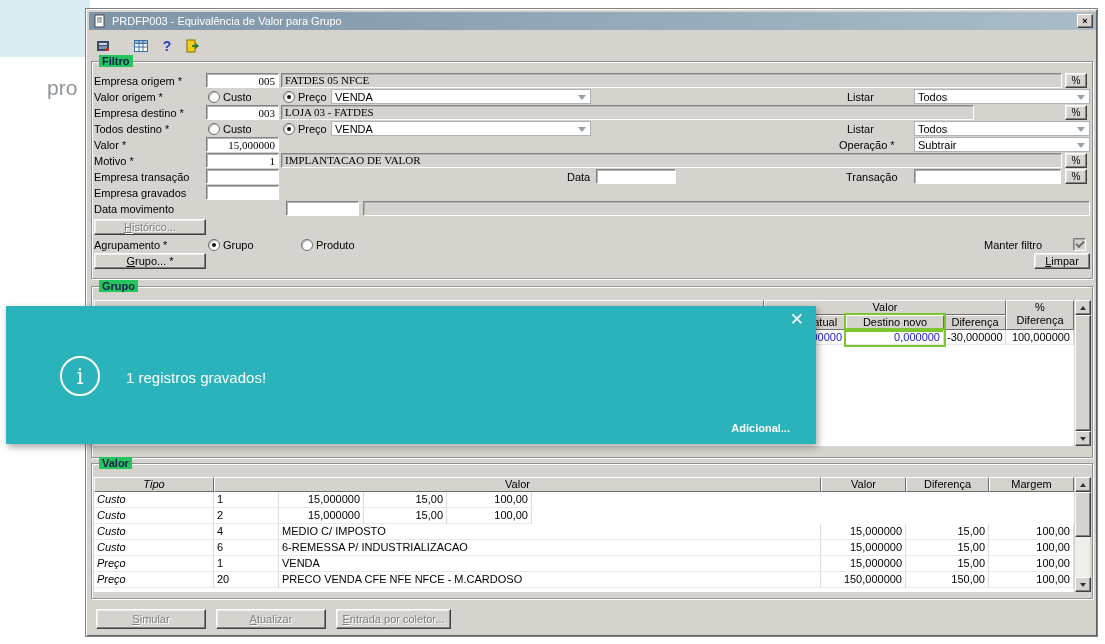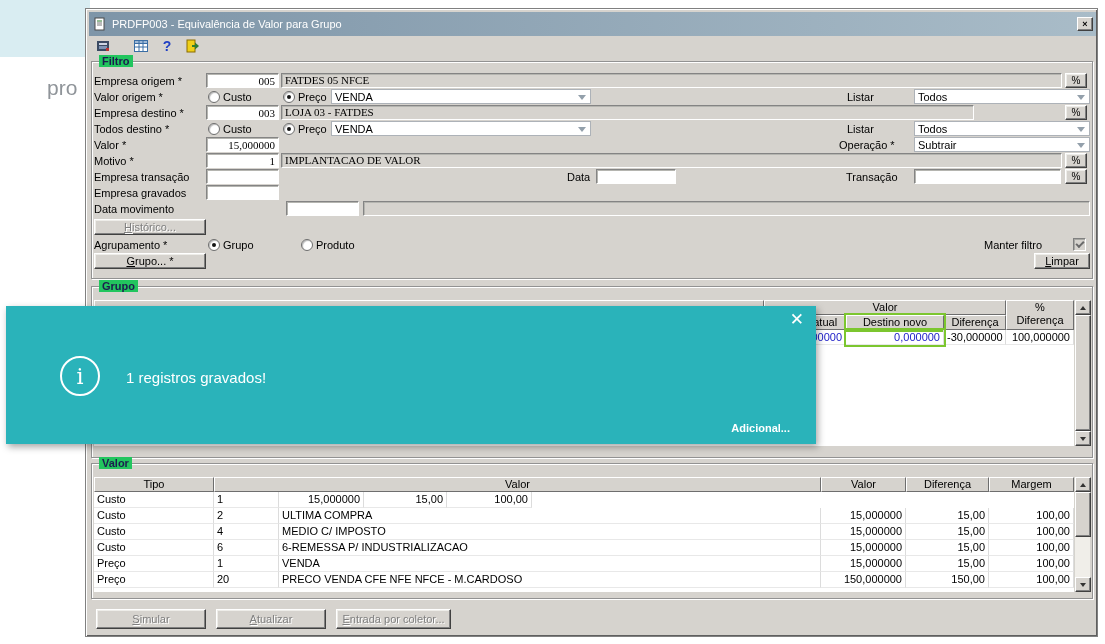--- a/index.html
+++ b/index.html
@@ -15,21 +15,21 @@
   .bg-text { left:47px; top:76px; font-size:21px; color:#8f9499; }
 
   
   .win {
     left:85px; top:8px; width:1013px; height:629px; background:#d6d3ce;
     border:1px solid #808080;
     box-shadow: inset 1px 1px 0 #ffffff, inset -1px -1px 0 #5f5f5f;
     z-index:1;
   }
   .titlebar {
-    left:3px; top:3px; width:1007px; height:24px;
+    left:3px; top:3px; width:1007px; height:18px;
     background:linear-gradient(90deg,#7e95a8,#a9bcc8);
     display:flex; align-items:center; padding:0 3px; color:#fff;
   }
   .title-text { margin-left:5px; font-size:11px; white-space:nowrap; }
   .close-btn {
     margin-left:auto; width:16px; height:14px; background:#d6d3ce;
     border:1px solid; border-color:#fff #404040 #404040 #fff;
     box-shadow: inset -1px -1px 0 #808080;
     color:#000; font-size:9px; font-weight:bold; text-align:center; line-height:12px;
   }
@@ -95,21 +95,21 @@
   .td { font-size:11px; line-height:15px; padding:0 3px; white-space:nowrap; overflow:hidden; }
   .gt { background:#fff; }
   .gt .td { position:absolute; height:15px; border-right:1px solid #dcdcdc; border-bottom:1px solid #e8e8e8; }
   .blue { color:#2121c8; }
   .hl { outline:2px solid #7cc62f; outline-offset:0; z-index:3; }
 
   .vt { background:#fff; }
   .vt-row { display:flex; height:16px; }
   .vt-head { height:15px; }
   .vt .td { border-right:1px solid #dcdcdc; border-bottom:1px solid #e8e8e8; height:16px; line-height:15px; }
-  .w-tipo { width:120px; } .w-code { width:65px; } .w-desc { width:542px; }
+  .w-tipo { width:120px;font-style:italic; } .w-code { width:65px; } .w-desc { width:542px; }
   .w-val { width:85px; } .w-dif { width:83px; } .w-mar { width:85px; } .w-span { width:607px; }
 
   
   .vscroll { position:absolute; width:16px; background:#f0eee9; border-left:1px solid #d5d3cd; }
   .sb-btn {
     position:absolute; left:0; width:16px; height:15px; background:#d6d3ce;
     border:1px solid; border-color:#fff #404040 #404040 #fff; box-shadow: inset -1px -1px 0 #808080;
     display:flex; align-items:center; justify-content:center;
   }
   .sb-thumb {
@@ -314,21 +314,20 @@
     <div class="vt-row">
       <div class="td w-tipo">Custo</div>
       <div class="td w-code">1</div>
       <div class="td w-val num">15,000000</div>
       <div class="td w-dif num">15,00</div>
       <div class="td w-mar num">100,00</div>
     </div>
     <div class="vt-row">
       <div class="td w-tipo">Custo</div>
       <div class="td w-code">2</div>
-      <div class="td w-desc">ULTIMA COMPRA</div>
       <div class="td w-val num">15,000000</div>
       <div class="td w-dif num">15,00</div>
       <div class="td w-mar num">100,00</div>
     </div>
     <div class="vt-row">
       <div class="td w-tipo">Custo</div>
       <div class="td w-code">4</div>
       <div class="td w-desc">MEDIO C/ IMPOSTO</div>
       <div class="td w-val num">15,000000</div>
       <div class="td w-dif num">15,00</div>

